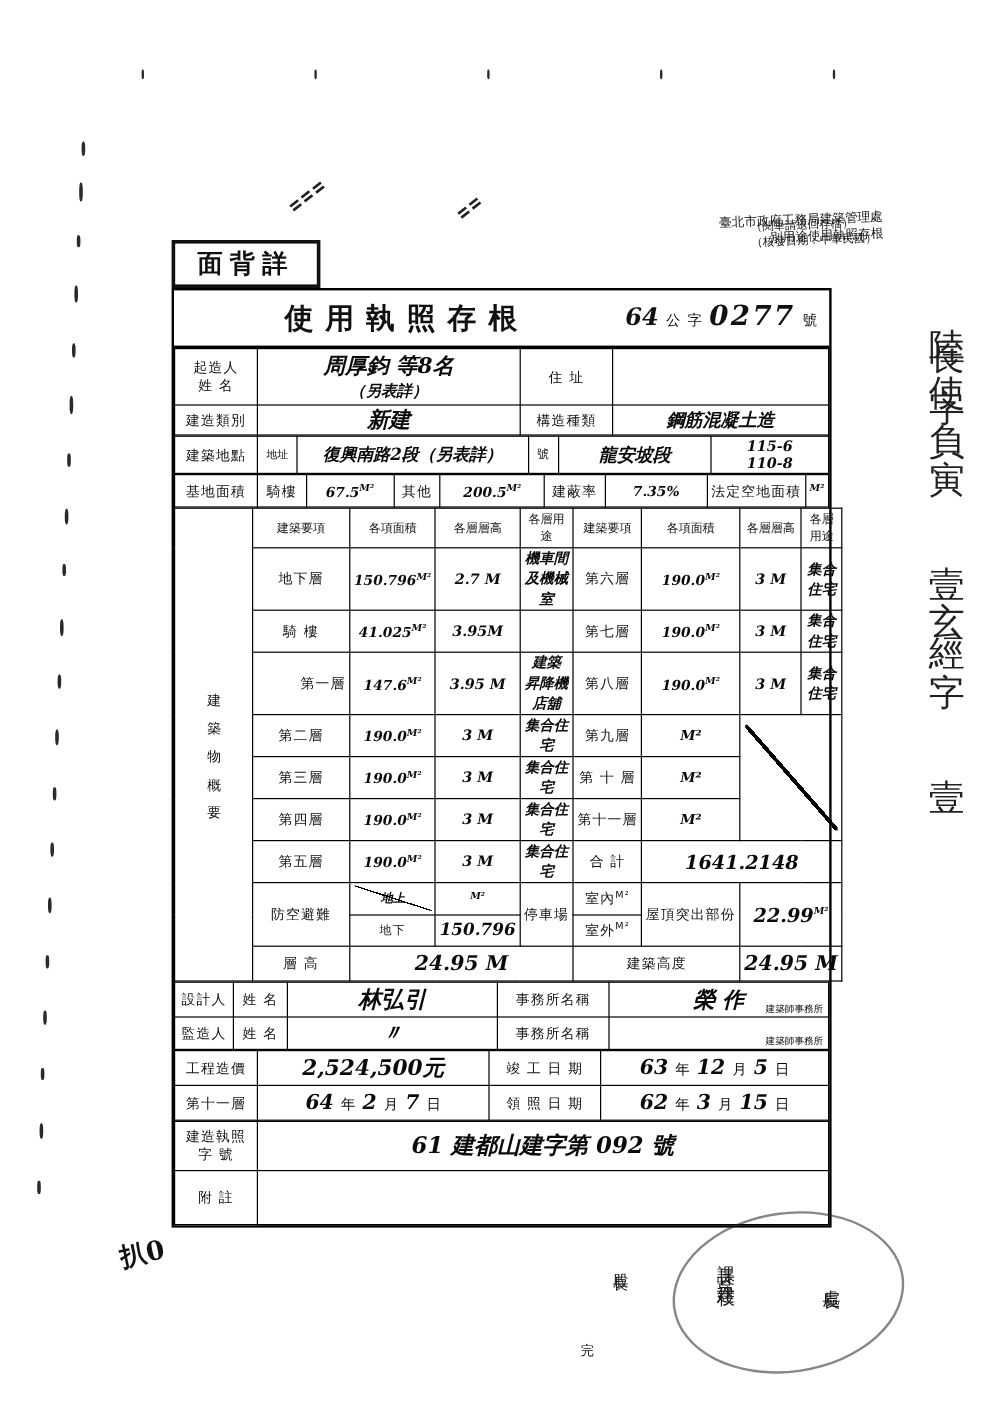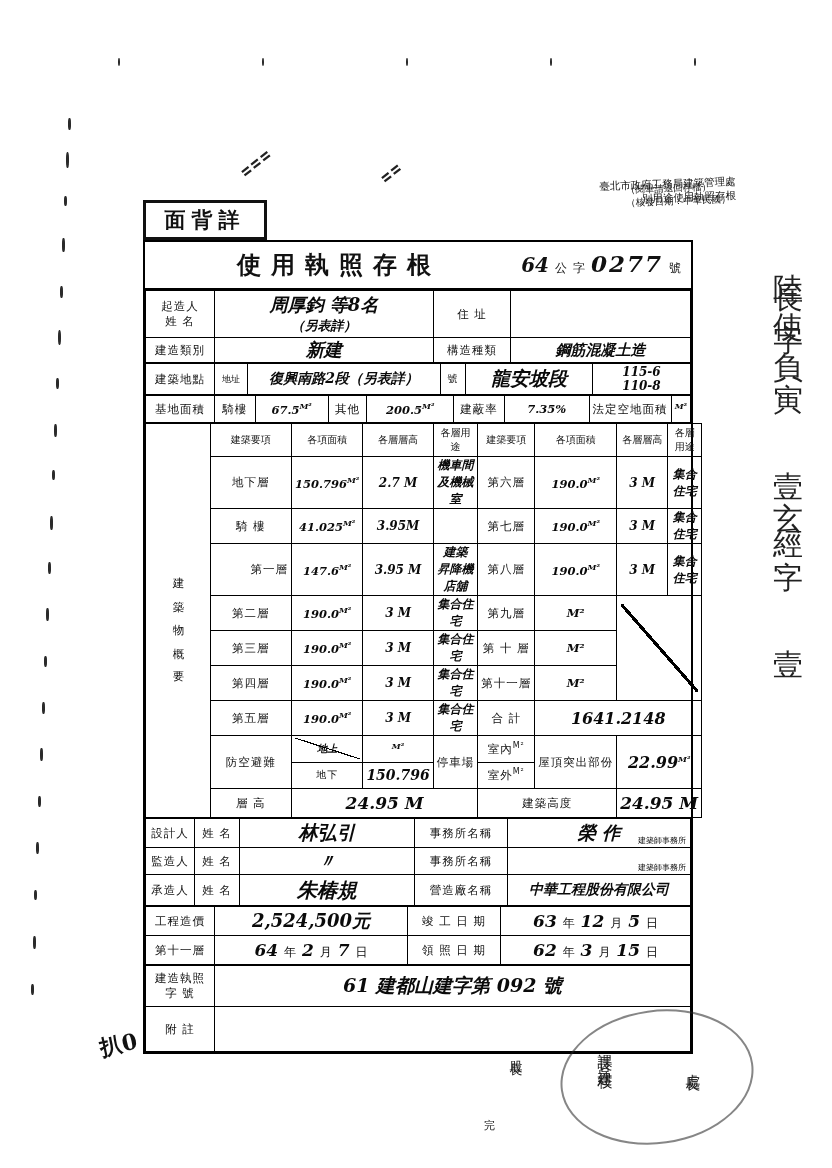--- a/index.html
+++ b/index.html
@@ -200,21 +200,21 @@
 
   <table class="grid">
     <tbody>
         <tr>
       <td class="lbl" style="width:62px;height:30px;">
         <span>建築地點</span>
       </td>
       <td style="width:26px;font-size:9px;">地址</td>
       <td class="hand" style="width:186px;font-size:14px;">復興南路2段（另表詳）</td>
       <td class="lbl" style="width:18px;font-size:10px;">號</td>
-      <td class="hand" style="width:120px;font-size:19px;">龍安坡段</td>
+      <td class="hand" style="width:120px;font-size:15px;">龍安坡段</td>
       <td class="hand" style="font-size:12px;">
         <div>115-6</div>
         <div>110-8</div>
       </td>
     </tr>
   </tbody>
     </table>
 
   <table class="grid">
     <tbody>
@@ -351,27 +351,20 @@
     </tr>
     <tr>
       <td class="lbl" style="height:26px;">監造人</td>
       <td class="lbl">姓  名</td>
       <td class="hand" style="font-size:18px;">〃</td>
       <td class="lbl">事務所名稱</td>
       <td class="hand" style="position:relative;">
         <span></span>
         <span style="position:absolute;right:4px;bottom:1px;font-size:8px;font-style:normal;font-weight:normal;">建築師事務所</span>
       </td>
-    </tr>
-    <tr>
-      <td class="lbl" style="height:30px;">承造人</td>
-      <td class="lbl">姓  名</td>
-      <td class="hand" style="font-size:20px;">朱椿規</td>
-      <td class="lbl">營造廠名稱</td>
-      <td class="hand" style="font-size:14px;">中華工程股份有限公司</td>
     </tr>
   </tbody>
     </table>
 
   <table class="grid">
     <tbody>
         <tr>
       <td class="lbl" style="width:62px;height:28px;">工程造價</td>
       <td class="hand" style="width:186px;font-size:18px;">2,524,500元</td>
       <td class="lbl" style="width:86px;">竣 工 日 期</td>

